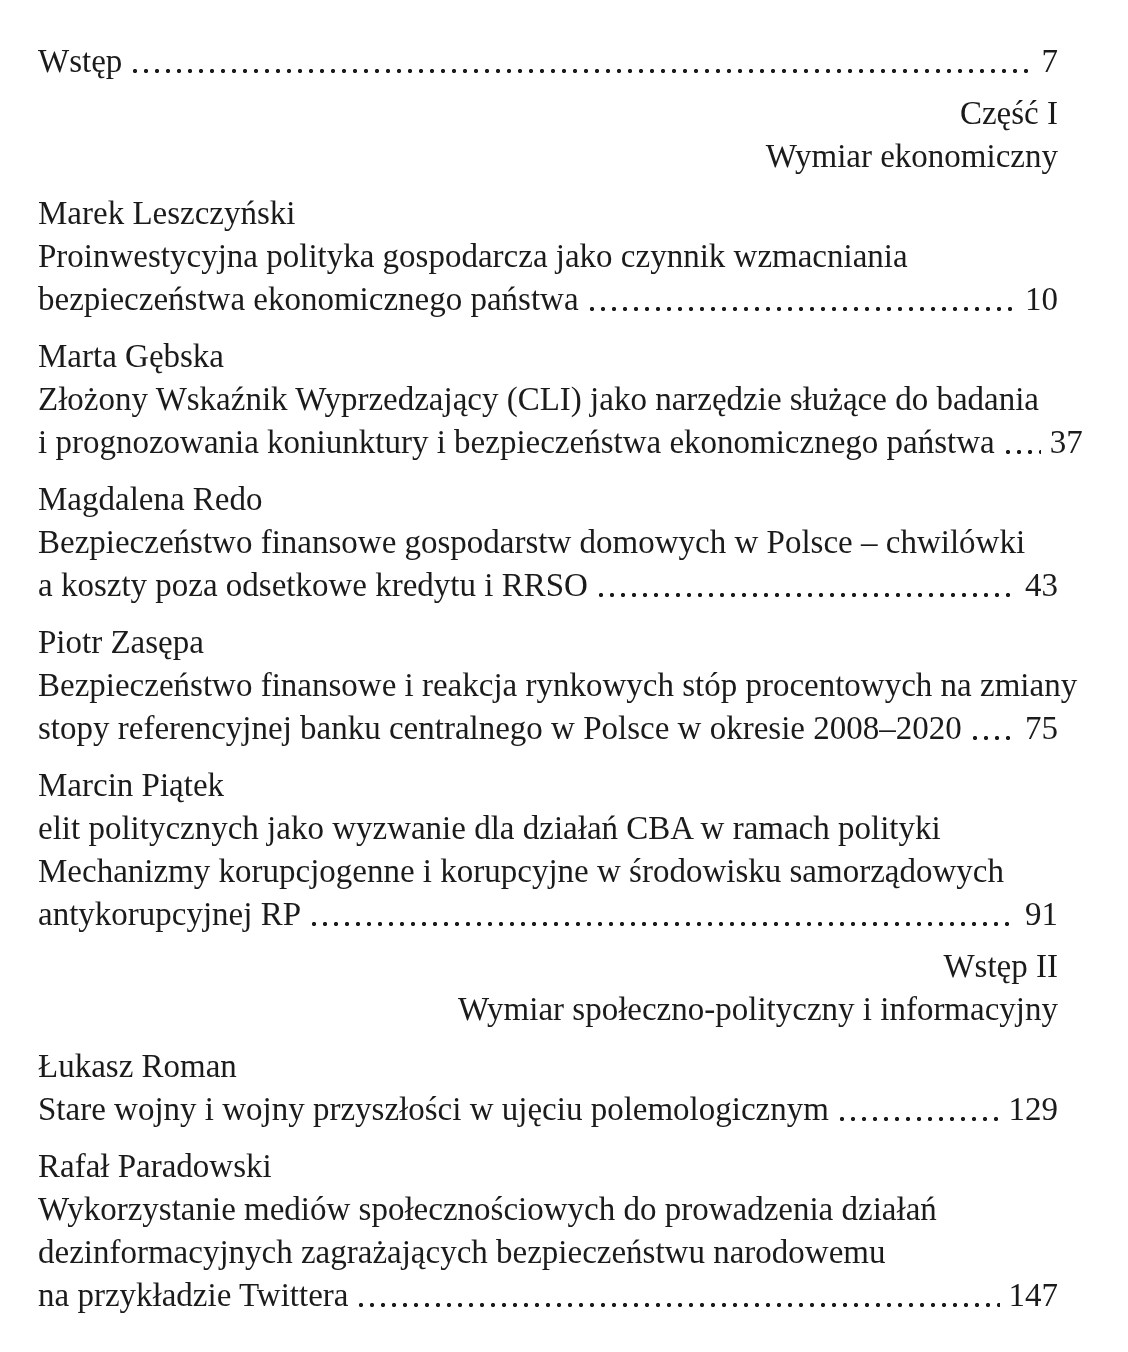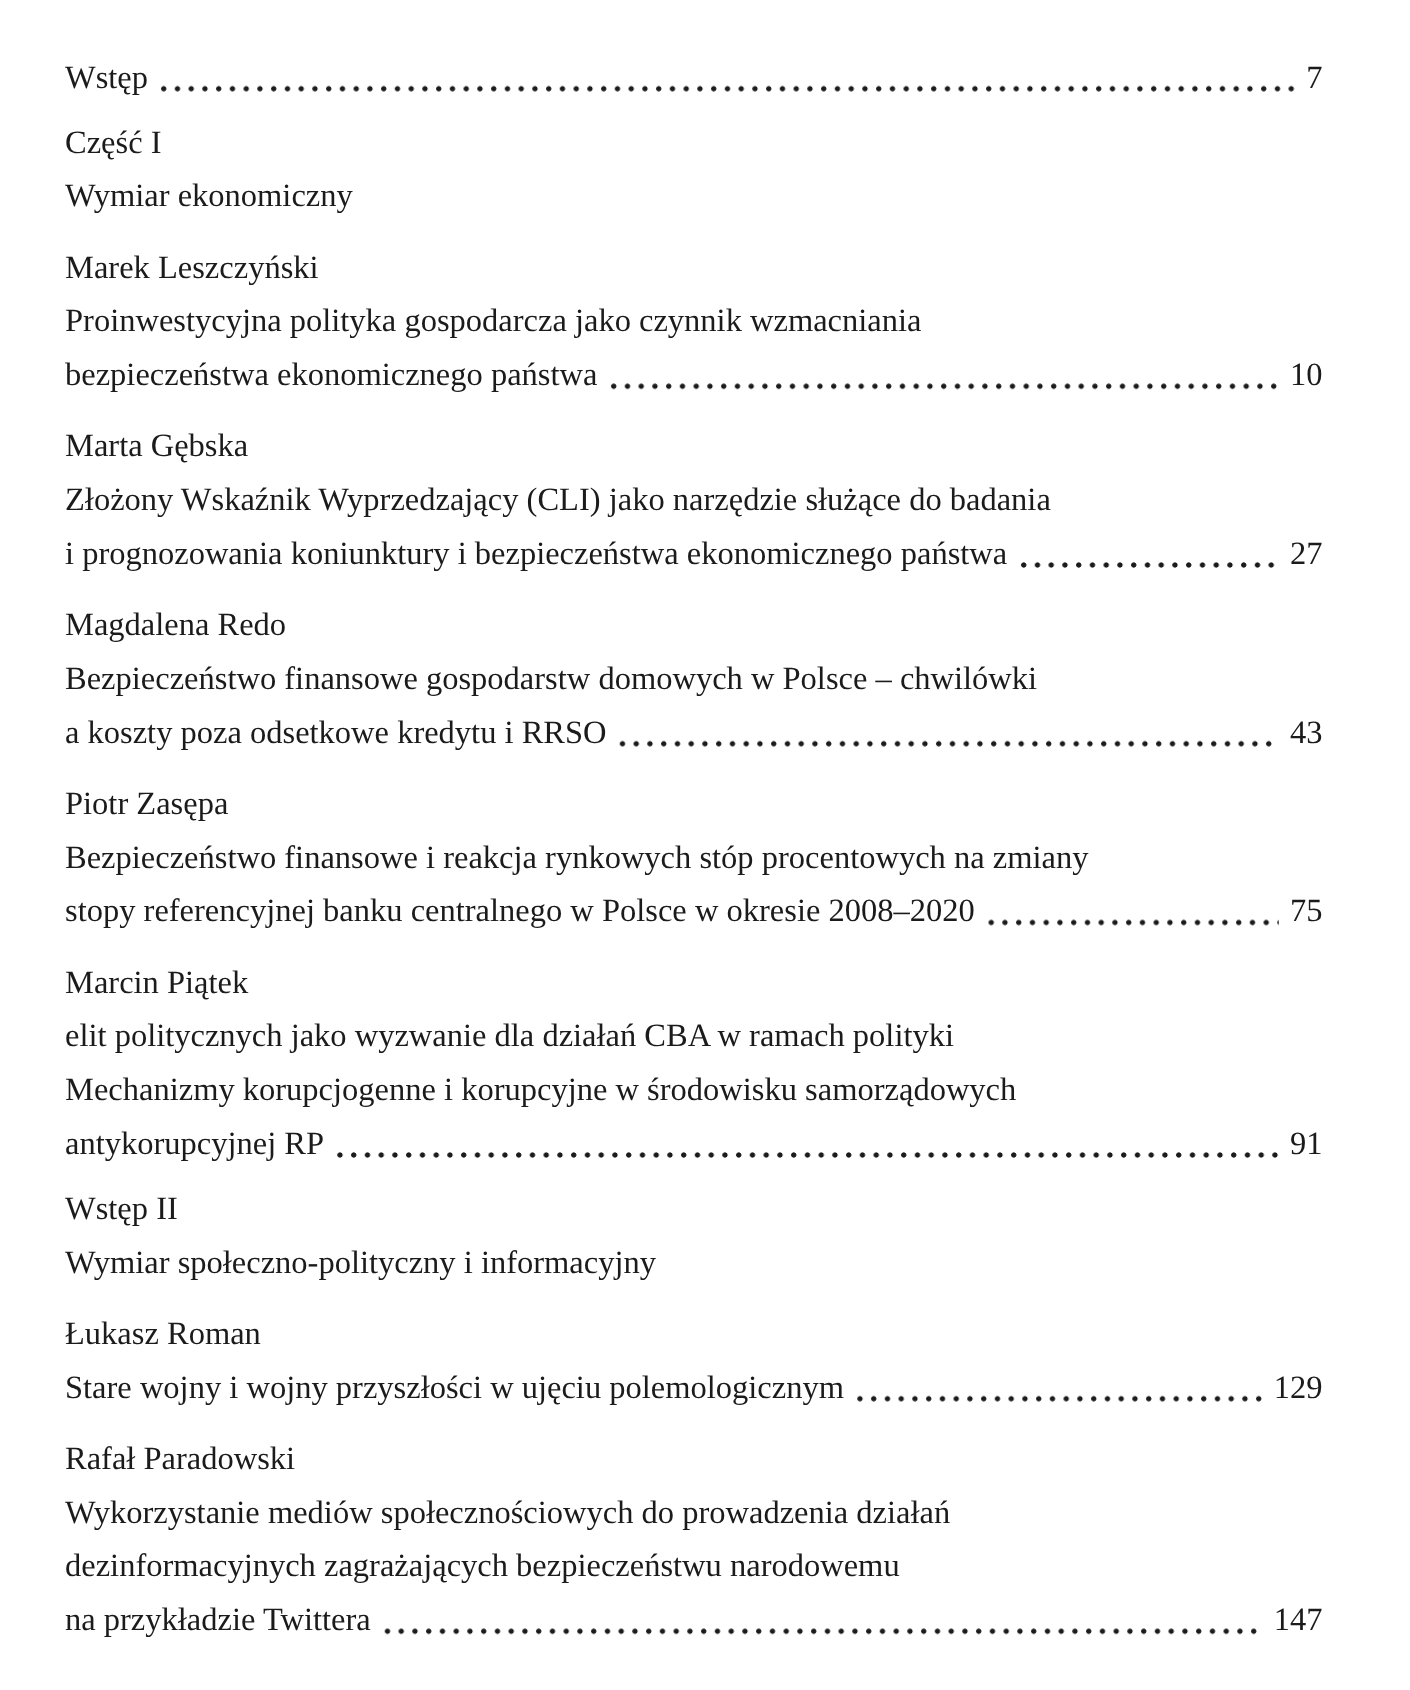--- a/index.html
+++ b/index.html
@@ -13,23 +13,23 @@
   }
   body {
     width: 1128px;
     height: 1352px;
     overflow: hidden;
   }
   .page {
     box-sizing: border-box;
     width: 1128px;
     height: 1352px;
-    padding: 40px 70px 0 52px;
+    padding: 40px 70px 0 38px;
     font-family: "Liberation Serif", "DejaVu Serif", serif;
-    font-size: 26px;
+    font-size: 33px;
     line-height: 43px;
     color: var(--text-color);
   }
   .leader-line {
     display: flex;
     align-items: baseline;
   }
   .leader-text {
     white-space: nowrap;
   }
@@ -41,21 +41,21 @@
     min-width: 36px;
     background-image: radial-gradient(circle at 3px 4px, var(--text-color) 1.8px, rgba(0,0,0,0) 2.4px);
     background-size: 11px 8px;
     background-repeat: repeat-x;
     background-position: left bottom;
   }
   .pagenum {
     white-space: nowrap;
   }
   .part-heading {
-    text-align: left;
+    text-align: right;
     margin-top: 9px;
   }
   .entry {
     margin-top: 14px;
   }
   .author,
   .title-line {
     white-space: nowrap;
   }
 </style>
@@ -97,21 +97,21 @@
     <div>
   <div class="title-line">
     <span class="leader-text">Złożony Wskaźnik Wyprzedzający (CLI) jako narzędzie służące do badania</span>
     
     
   </div>
 
   <div class="title-line leader-line">
     <span class="leader-text">i prognozowania koniunktury i bezpieczeństwa ekonomicznego państwa</span>
     <span class="dots"></span>
-    <span class="pagenum">27</span>
+    <span class="pagenum">37</span>
   </div>
 </div>
   </div>
 
   <div class="entry">
     <div class="author">Magdalena Redo</div>
     <div>
   <div class="title-line">
     <span class="leader-text">Bezpieczeństwo finansowe gospodarstw domowych w Polsce – chwilówki</span>
     

